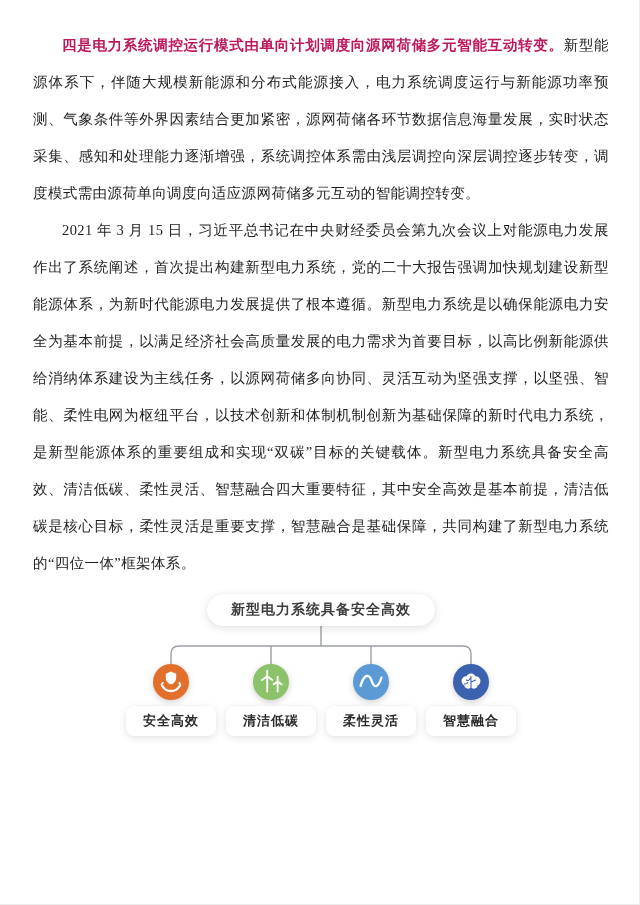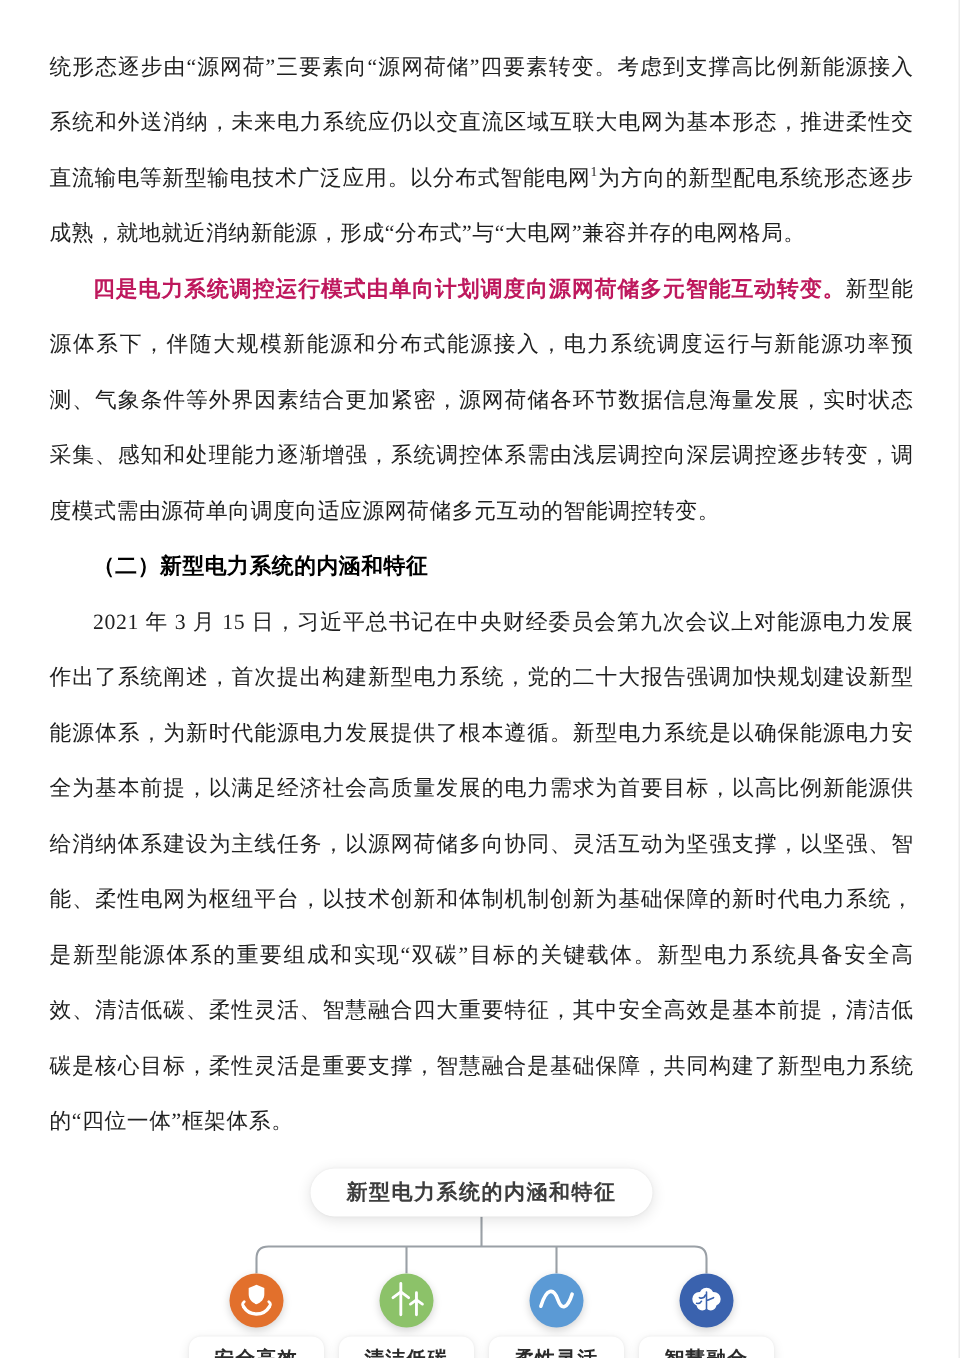--- a/index.html
+++ b/index.html
@@ -49,31 +49,29 @@
     box-shadow:0 2px 8px rgba(0,0,0,0.10), 0 0 2px rgba(0,0,0,0.05);
     padding:6px 8px;width:74px;text-align:center;
   }
   .card .label{font-size:13px;font-weight:bold;color:#2b2b2b;line-height:18px;letter-spacing:1px;}
 </style>
 </head>
 <body>
 
 <div class="page">
 
-  <p class="para"><span>统形态逐步由“源网荷”三要素向“源网荷储”四要素转变。考虑到支撑高比例新能源接入系统和外送消纳，未来电力系统应仍以交直流区域互联大电网为基本形态，推进柔性交直流输电等新型输电技术广泛应用。以分布式智能电网</span><sup class="fn-ref">1</sup><span>为方向的新型配电系统形态逐步成熟，就地就近消纳新能源，形成“分布式”与“大电网”兼容并存的电网格局。</span></p>
 
   <p class="para indent"><b>四是电力系统调控运行模式由单向计划调度向源网荷储多元智能互动转变。</b><span>新型能源体系下，伴随大规模新能源和分布式能源接入，电力系统调度运行与新能源功率预测、气象条件等外界因素结合更加紧密，源网荷储各环节数据信息海量发展，实时状态采集、感知和处理能力逐渐增强，系统调控体系需由浅层调控向深层调控逐步转变，调度模式需由源荷单向调度向适应源网荷储多元互动的智能调控转变。</span></p>
 
-  <h3 class="section-heading">（二）新型电力系统的内涵和特征</h3>
 
   <p class="para indent">2021 年 3 月 15 日，习近平总书记在中央财经委员会第九次会议上对能源电力发展作出了系统阐述，首次提出构建新型电力系统，党的二十大报告强调加快规划建设新型能源体系，为新时代能源电力发展提供了根本遵循。新型电力系统是以确保能源电力安全为基本前提，以满足经济社会高质量发展的电力需求为首要目标，以高比例新能源供给消纳体系建设为主线任务，以源网荷储多向协同、灵活互动为坚强支撑，以坚强、智能、柔性电网为枢纽平台，以技术创新和体制机制创新为基础保障的新时代电力系统，是新型能源体系的重要组成和实现“双碳”目标的关键载体。新型电力系统具备安全高效、清洁低碳、柔性灵活、智慧融合四大重要特征，其中安全高效是基本前提，清洁低碳是核心目标，柔性灵活是重要支撑，智慧融合是基础保障，共同构建了新型电力系统的“四位一体”框架体系。</p>
 
   <figure>
     <div class="diagram">
-      <div class="diagram-title">新型电力系统的内涵和特征</div>
+      <div class="diagram-title">新型电力系统具备安全高效</div>
 
       <svg class="connector" width="400" height="38" viewBox="0 0 400 38">
         <g stroke="#9aa0a6" stroke-width="1.4" fill="none">
           <path d="M200 0 V20"></path>
           <path d="M50 38 V28 Q50 20 58 20 H342 Q350 20 350 28 V38"></path>
           <path d="M150 20 V38"></path>
           <path d="M250 20 V38"></path>
         </g>
       </svg>
 

